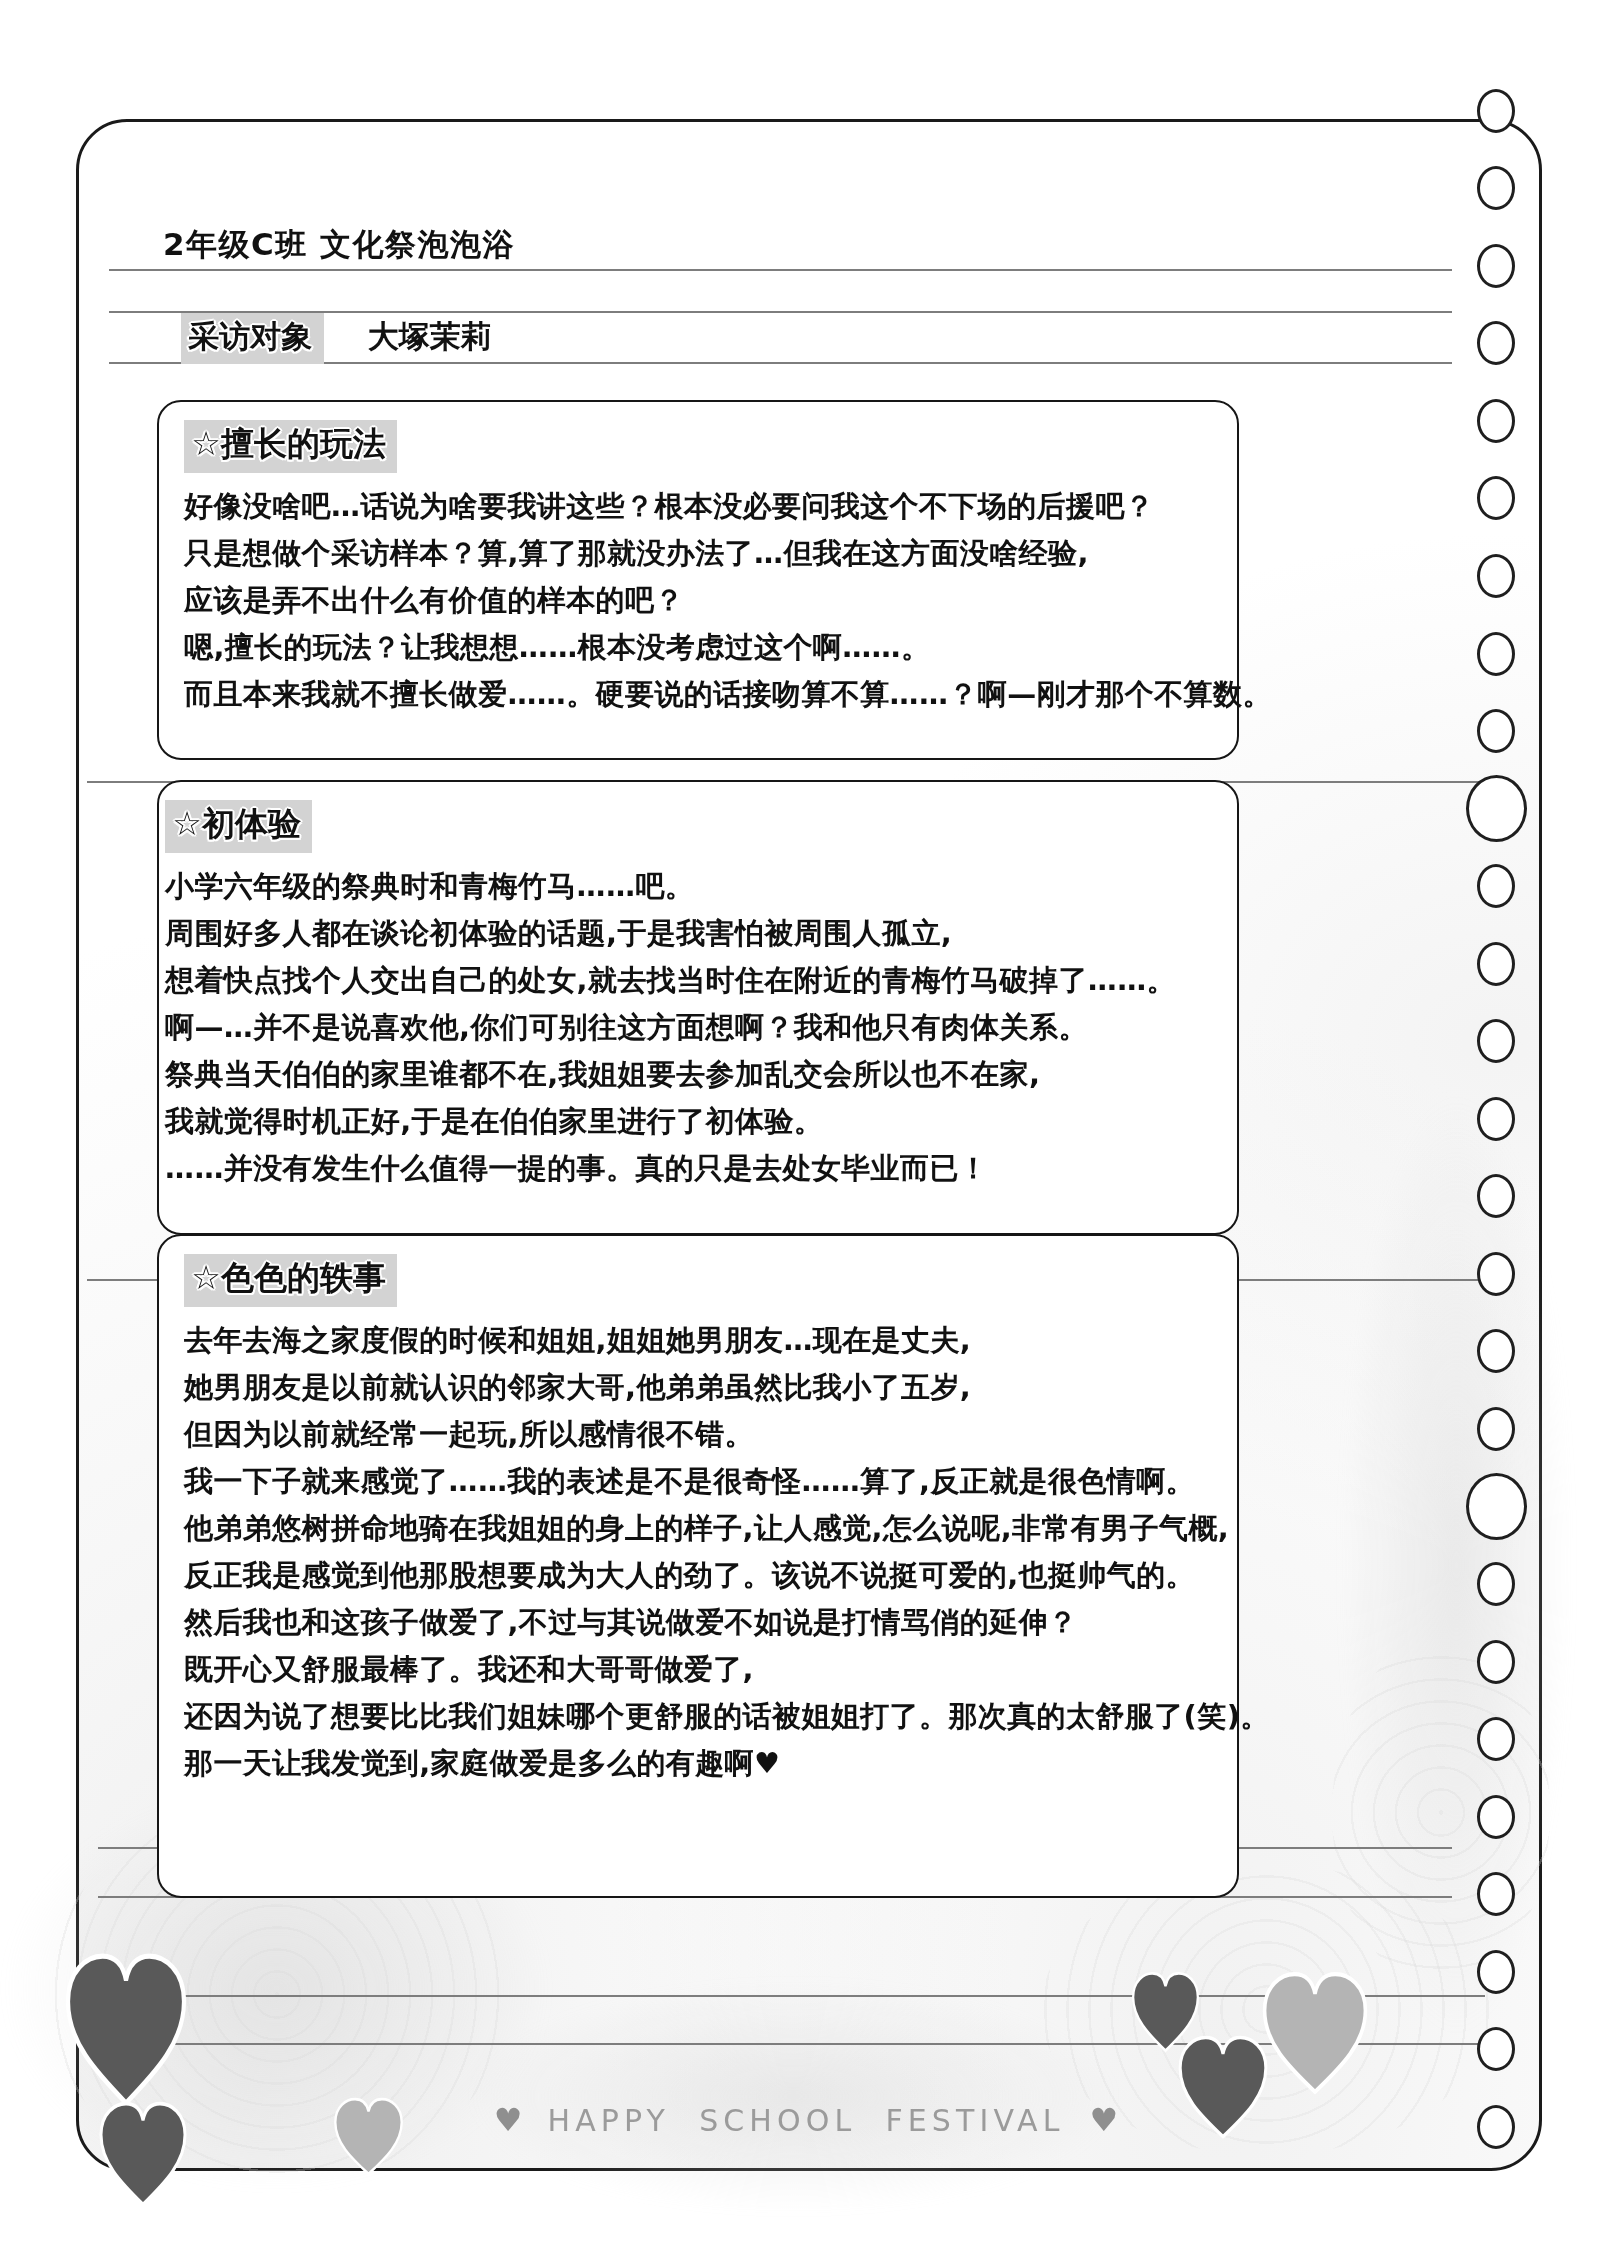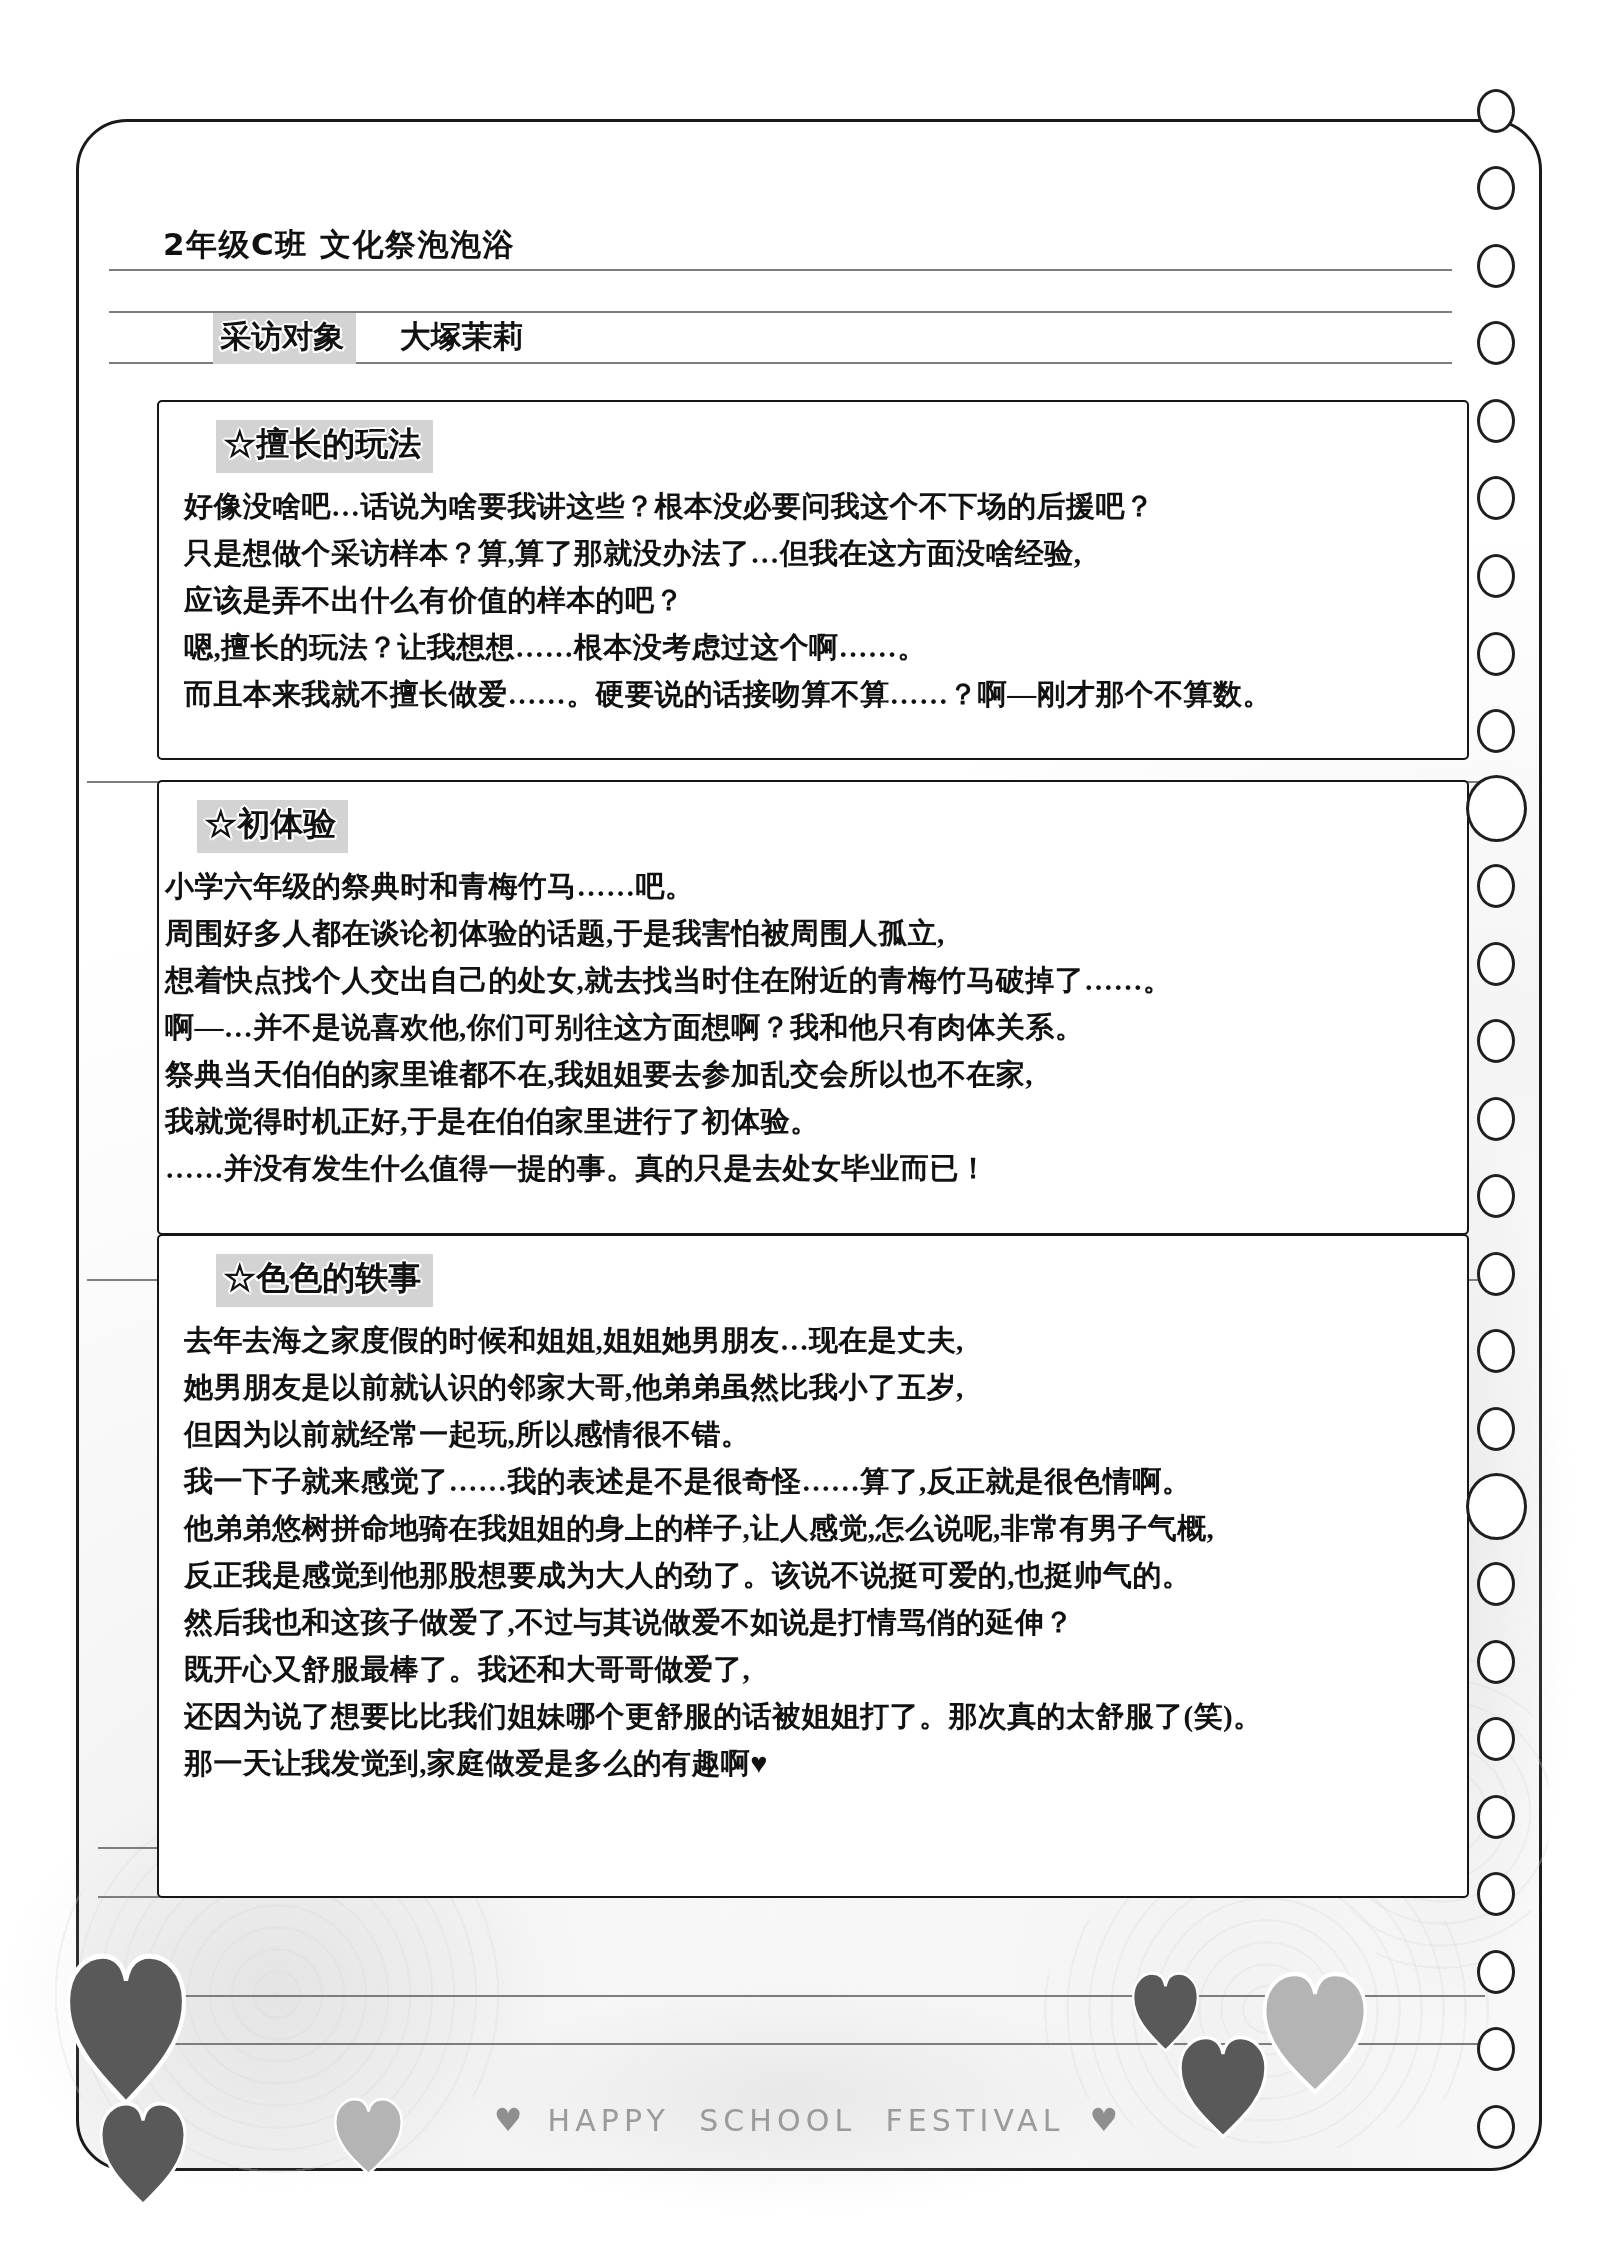--- a/index.html
+++ b/index.html
@@ -36,28 +36,27 @@
   
   .page-title{
     position:absolute;left:163px;top:224px;font-size:31px;font-weight:600;
     letter-spacing:1.5px;z-index:2;white-space:nowrap;
   }
   .interview{position:absolute;left:181px;top:313px;font-size:31px;font-weight:600;z-index:2;white-space:nowrap;}
   .hl{
     display:inline-block;background:#d3d3d3;padding:2.9px 11.6px 5.8px 7.3px;
     text-shadow:2.2px 0 0 #fff,-2.2px 0 0 #fff,0 2.2px 0 #fff,0 -2.2px 0 #fff,
                 1.5px 1.5px 0 #fff,-1.5px 1.5px 0 #fff,1.5px -1.5px 0 #fff,-1.5px -1.5px 0 #fff;
-    margin-left:32px;
   }
   .interview-name{margin-left:33px;}
   
   .section{
-    position:absolute;left:157px;width:1312px;box-sizing:border-box;
-    border:2.9px solid #161616;border-radius:5px;background:#ffffff;
-    padding:17.5px 25px 7.3px 25px;z-index:2;font-family:Liberation Serif, serif;
+    position:absolute;left:157px;width:1082px;box-sizing:border-box;
+    border:2.9px solid #161616;border-radius:24px;background:#ffffff;
+    padding:17.5px 25px 7.3px 25px;z-index:2;
   }
   .section-heading{
     font-size:33px;font-weight:700;margin-bottom:10.2px;white-space:nowrap;
   }
   .t-line{
     font-size:29px;font-weight:600;line-height:47px;height:47px;white-space:nowrap;
     letter-spacing:0.4px;
   }
   
   .heart{position:absolute;z-index:4;}

